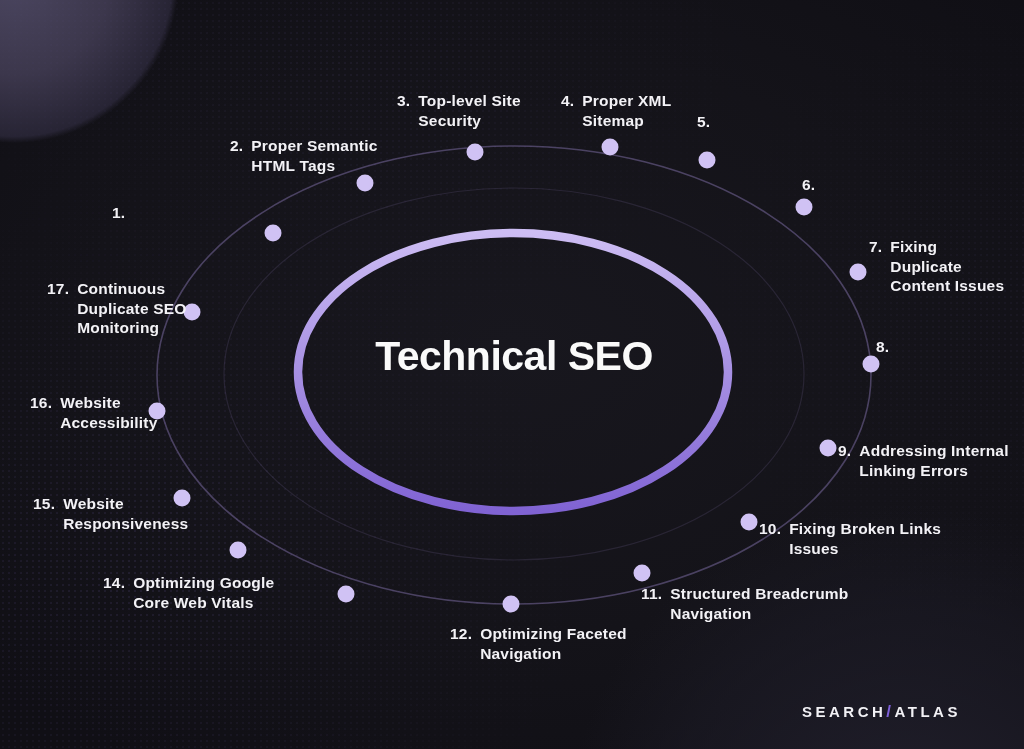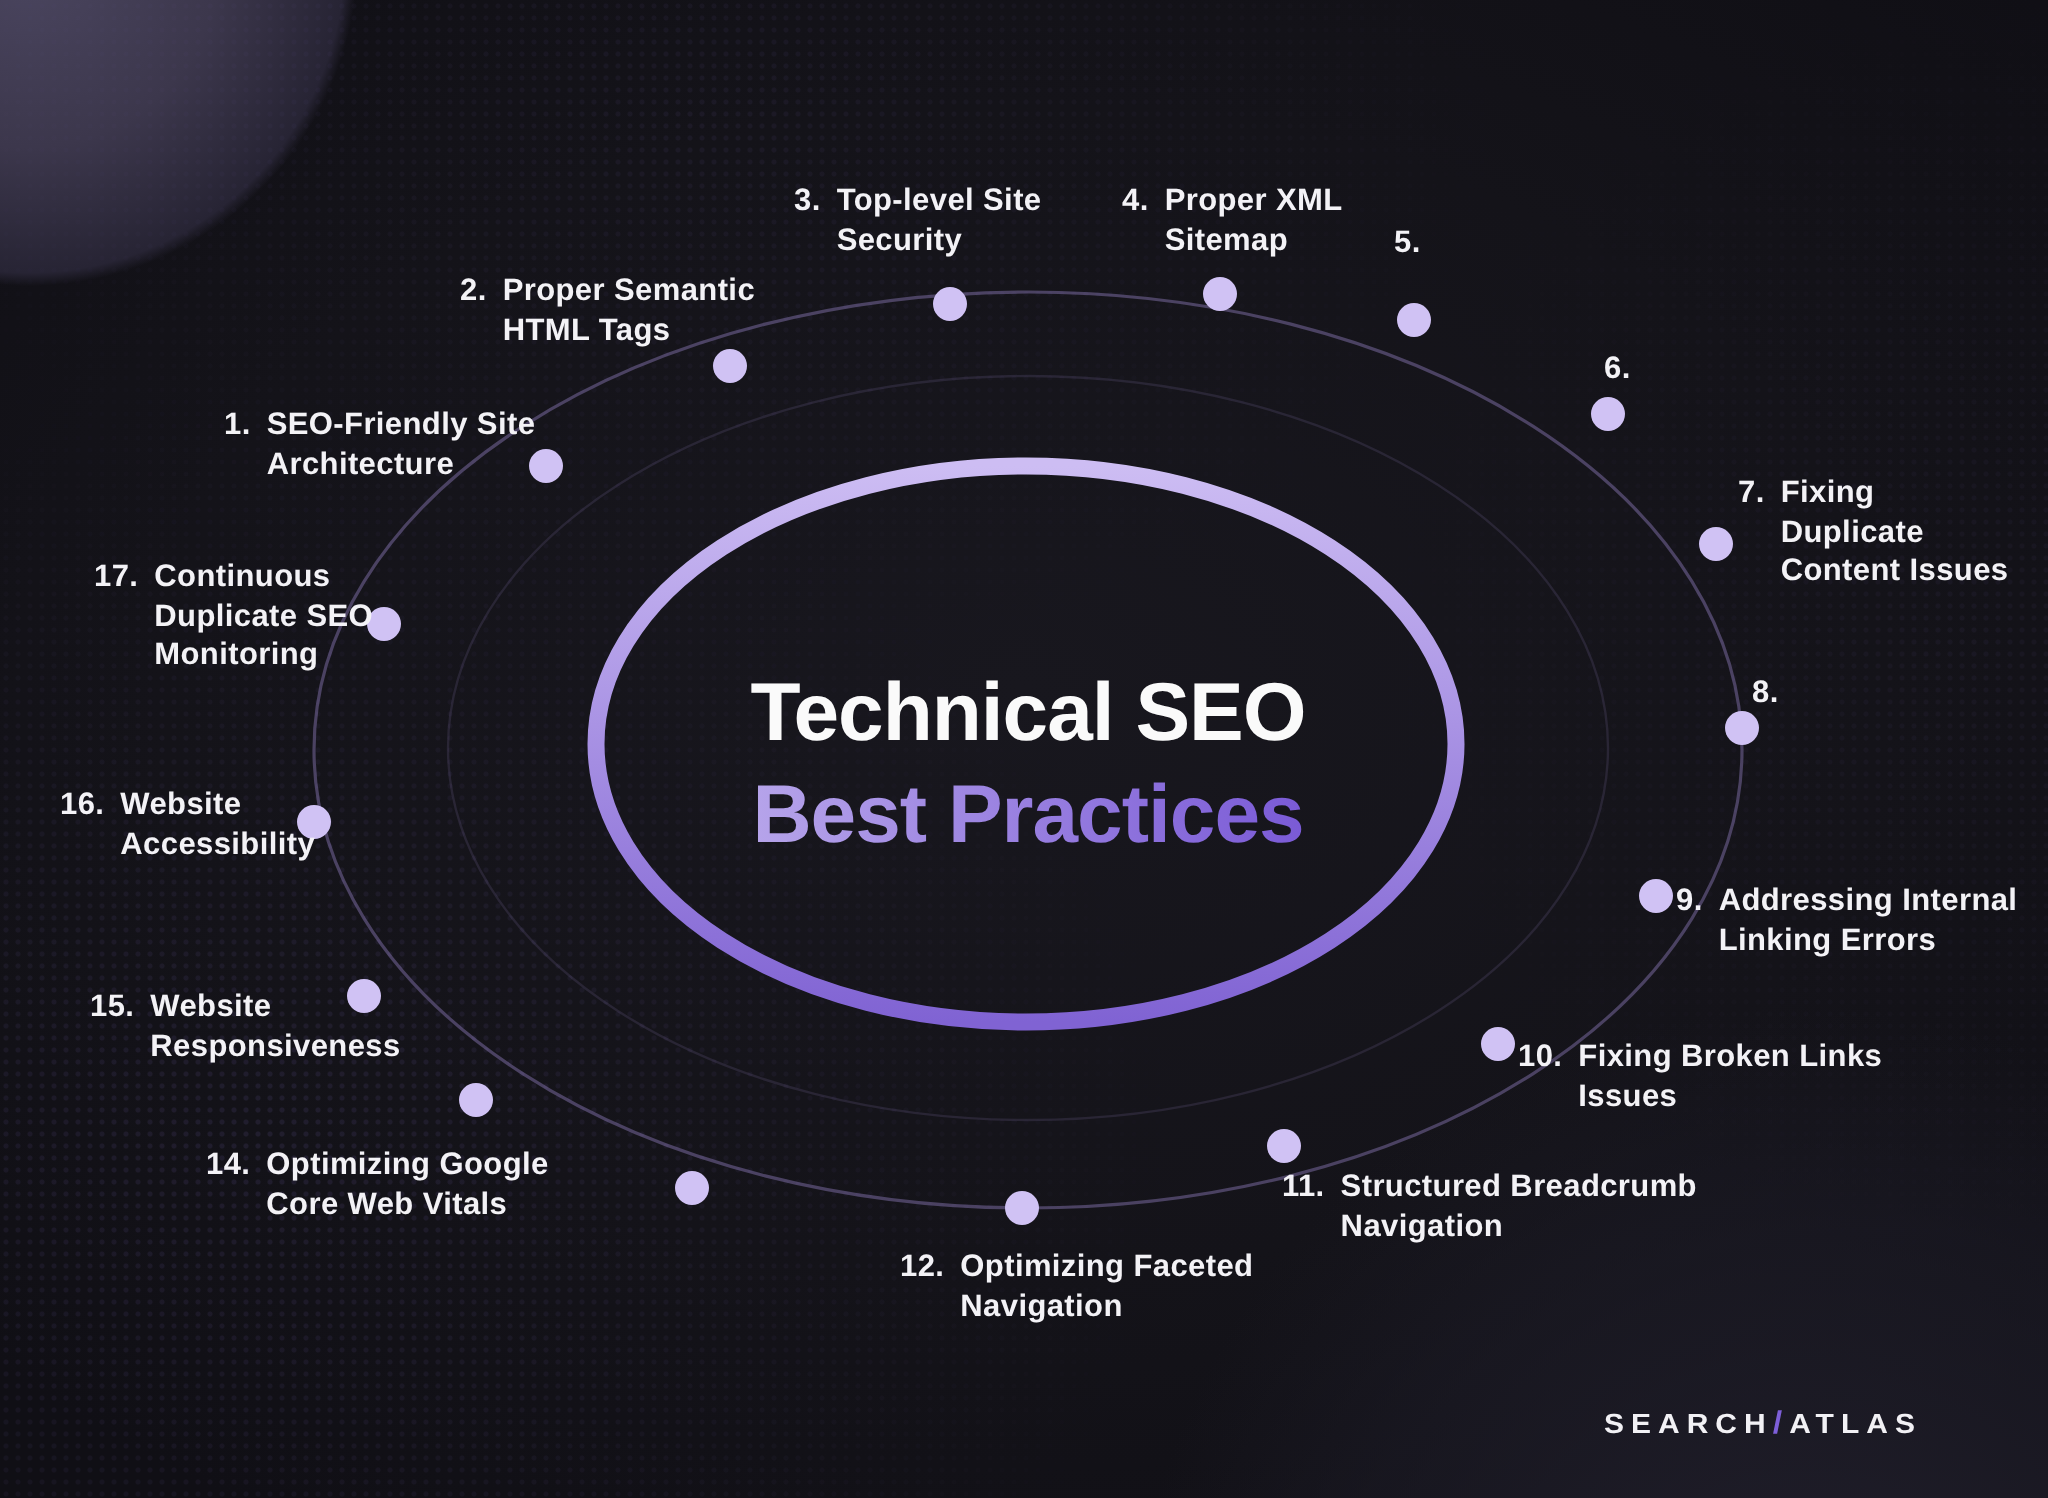--- a/index.html
+++ b/index.html
@@ -90,27 +90,24 @@
       <circle cx="346" cy="594" r="8.5"></circle>
       <circle cx="238" cy="550" r="8.5"></circle>
       <circle cx="182" cy="498" r="8.5"></circle>
       <circle cx="157" cy="411" r="8.5"></circle>
       <circle cx="192" cy="312" r="8.5"></circle>
     </g>
   </svg>
 
   <div class="title">
     <div class="title-line1">Technical SEO</div>
-    <div class="title-line2">Best Practices</div>
   </div>
 
   <div class="label" style="left:112px;top:203px">
     <span class="num">1.</span>
-    <span class="txt">SEO-Friendly Site
-Architecture</span>
   </div>
   <div class="label" style="left:230px;top:136px">
     <span class="num">2.</span>
     <span class="txt">Proper Semantic
 HTML Tags</span>
   </div>
   <div class="label" style="left:397px;top:91px">
     <span class="num">3.</span>
     <span class="txt">Top-level Site
 Security</span>
@@ -153,21 +150,21 @@
   <div class="label" style="left:450px;top:624px">
     <span class="num">12.</span>
     <span class="txt">Optimizing Faceted
 Navigation</span>
   </div>
   <div class="label" style="left:103px;top:573px">
     <span class="num">14.</span>
     <span class="txt">Optimizing Google
 Core Web Vitals</span>
   </div>
-  <div class="label" style="left:45px;top:494px">
+  <div class="label" style="left:33px;top:494px">
     <span class="num">15.</span>
     <span class="txt">Website
 Responsiveness</span>
   </div>
   <div class="label" style="left:30px;top:393px">
     <span class="num">16.</span>
     <span class="txt">Website
 Accessibility</span>
   </div>
   <div class="label" style="left:47px;top:279px">

